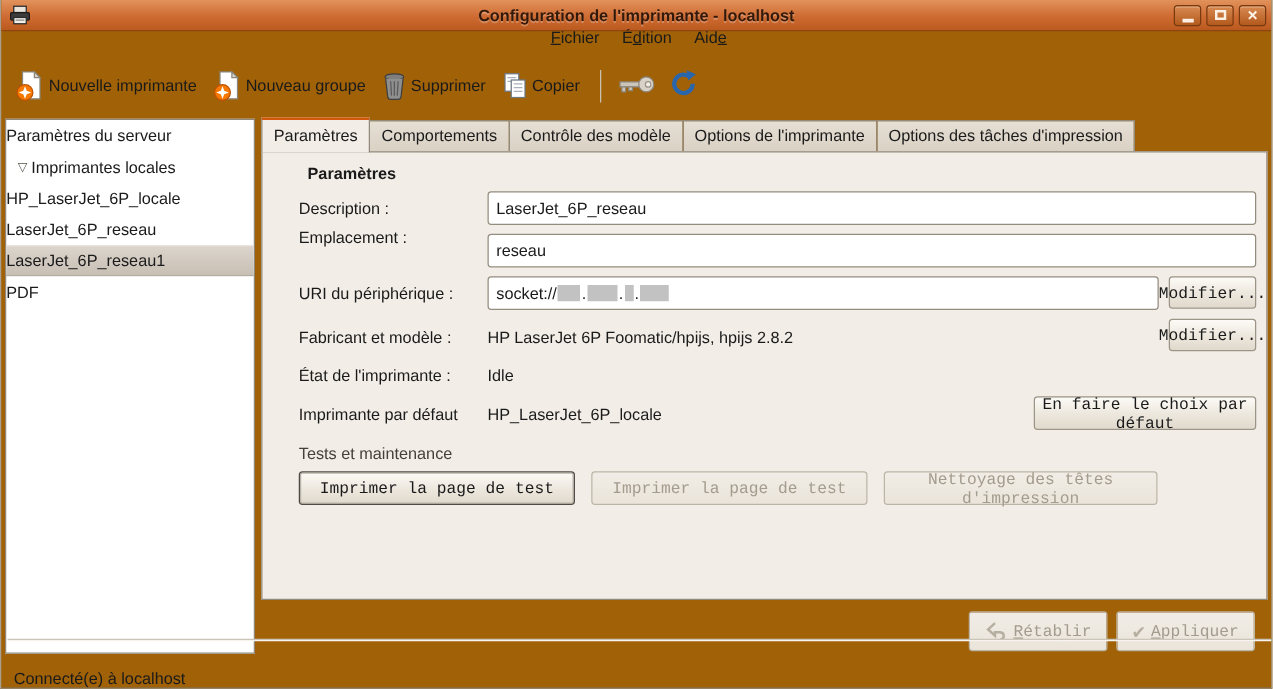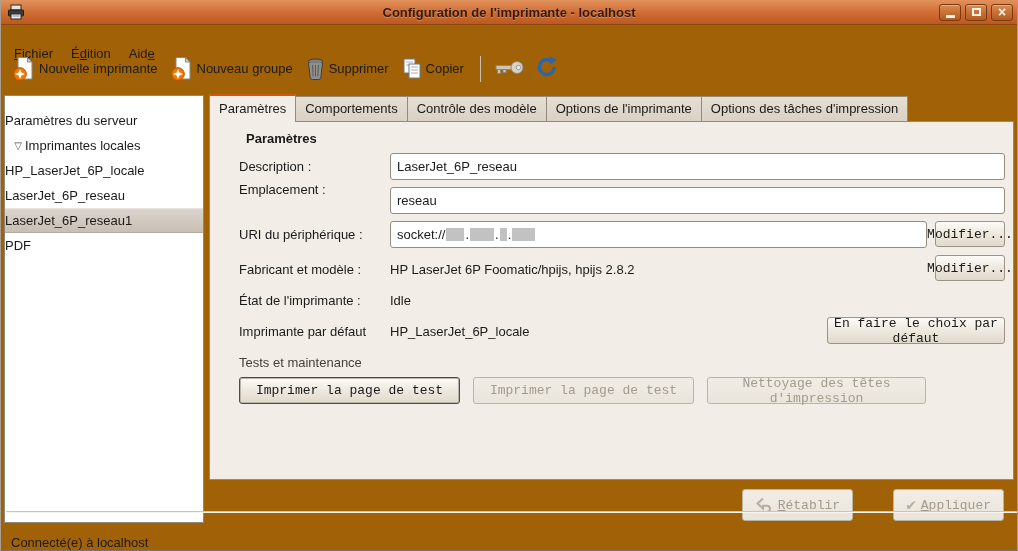--- a/index.html
+++ b/index.html
@@ -29,33 +29,33 @@
     border:1px solid #7A3A10;
     background:linear-gradient(#D98A51, #B35A1E);
     box-shadow:inset 0 1px 0 rgba(255,255,255,0.35);
     display:flex; align-items:center; justify-content:center;
     color:#FDF4EA; font-weight:bold; cursor:default;
   }
   .glyph-min { width:9px; height:3px; background:#FBF0E3; margin-top:8px; }
   .glyph-max { width:9px; height:8px; border:2px solid #FBF0E3; }
   .glyph-close { font-size:14px; line-height:14px; }
   
-  .menubar { position:absolute; left:0; top:42px; width:100%; height:22px; display:flex; align-items:center; padding-left:4px; }
+  .menubar { position:absolute; left:0; top:18px; width:100%; height:22px; display:flex; align-items:center; padding-left:4px;justify-content:center; }
   .menu-item { padding:2px 9px; cursor:default; }
   .menu-item u, .accel { text-decoration:underline; }
   
   .toolbar { position:absolute; left:0; top:48px; width:100%; height:41px; display:flex; align-items:center; padding-left:5px; }
   .tool-btn { display:flex; align-items:center; gap:3px; padding:4px 6px; border-radius:3px; cursor:default; }
   .tool-btn svg { flex:0 0 auto; }
   .tool-sep { width:1px; height:26px; background:#C8C0B3; margin:0 7px 0 10px; }
   .tool-icon-btn { padding:4px 5px; border-radius:3px; }
   
   .sidebar {
     position:absolute; left:3px; top:95px; width:200px; height:428px;
-    background:#FFFFFF; border:1px solid #8F887B; padding-top:12px;
+    background:#FFFFFF; border:1px solid #8F887B; padding-top:0;
   }
   .tree-row { position:relative; height:25px; display:flex; align-items:center; cursor:default; }
   .tree-row .expander { width:14px; margin-left:6px; font-size:10px; color:#57534B; text-align:center; }
   .tree-row .lbl { padding-left:0; }
   .indent-1 { padding-left:26px; }
   .indent-2 { padding-left:43px; }
   .tree-row.selected {
     background:linear-gradient(#DDD6CE, #C7BEB3);
     box-shadow:inset 0 1px 0 #E9E4DD, inset 0 -1px 0 #B5ACA0;
   }
@@ -111,21 +111,21 @@
   .row-uri-label  { top:105px; } .input-uri { top:99px; width:537px; }
   .row-make-label { top:140px; } .val-make { top:140px; }
   .row-state-label{ top:171px; } .val-state { top:171px; }
   .row-def-label  { top:202px; } .val-def { top:202px; }
   .tests-heading  { position:absolute; left:29px; top:233px; color:#45413A; }
   .btn-test1 { position:absolute; left:29px;  top:255px; width:221px; height:27px; }
   .btn-test2 { position:absolute; left:263px; top:255px; width:221px; height:27px; }
   .btn-test3 { position:absolute; left:497px; top:255px; width:219px; height:27px; }
   
   .actionbar { position:absolute; right:13px; top:489px; display:flex; gap:7px; }
-  .btn-action { height:32px; padding:0 12px; gap:5px;margin-left:33px; }
+  .btn-action { height:32px; padding:0 12px; gap:5px; }
   .btn-action .check { color:#B6AEA0; font-size:16px; }
   
   .statusbar {
     position:absolute; left:5px; bottom:0; width:100%; height:39px;
     border-top:1px solid #CBC4B8; box-shadow:inset 0 1px 0 #F7F4EF;
     display:flex; align-items:flex-end; padding-left:5px;
   }
 </style>
 </head>
 <body>

